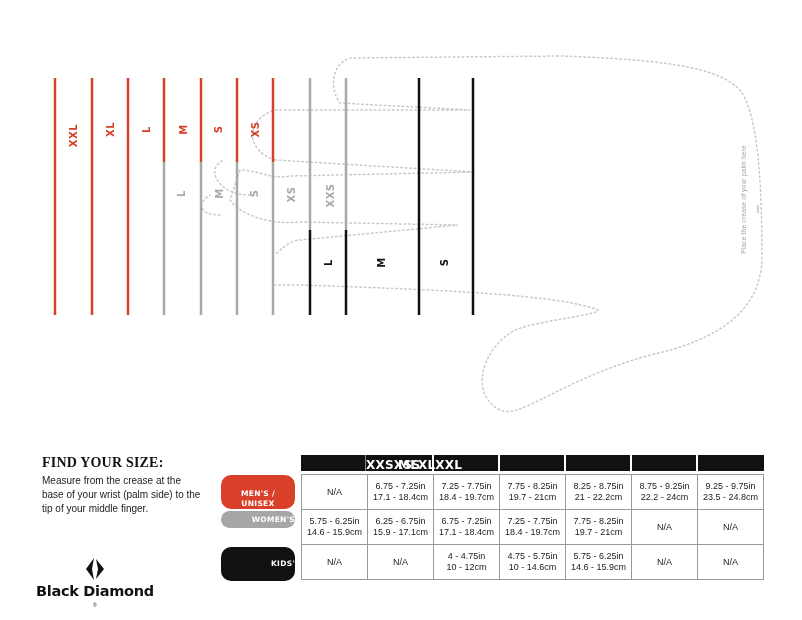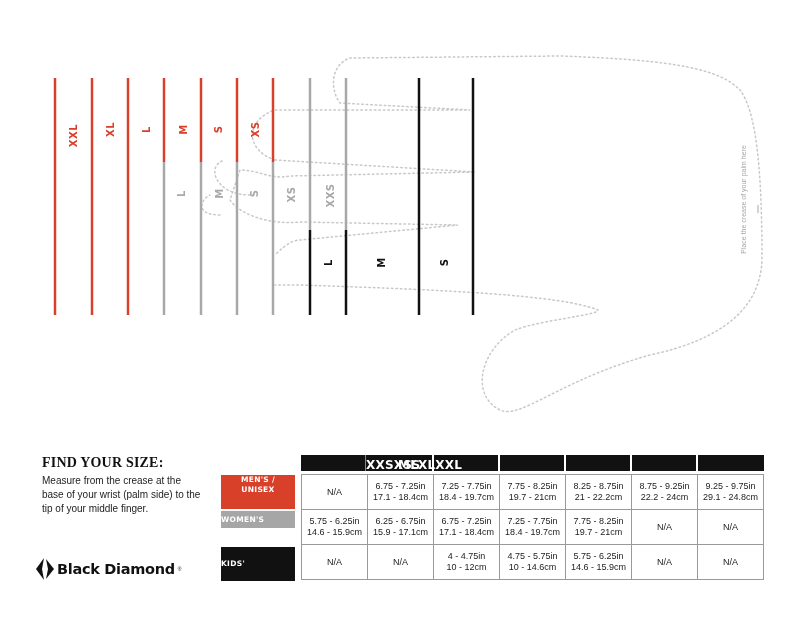--- a/index.html
+++ b/index.html
@@ -6,24 +6,24 @@
     body { width:802px; height:620px; position:relative; overflow:hidden; font-family:"Liberation Sans", sans-serif; }
     .stage { position:absolute; left:0; top:0; width:802px; height:430px; }
     .stage svg { position:absolute; left:0; top:0; }
     .vlabel { position:absolute; font-family:"DejaVu Sans", sans-serif; font-weight:900; font-size:10px; transform:rotate(-90deg); transform-origin:center center; white-space:nowrap; letter-spacing:0.5px; }
     .vlabel.red { color:#d9402a; }
     .vlabel.gray { color:#a8a8a8; }
     .vlabel.black { color:#111; }
     .palm-note { position:absolute; left:683px; top:196px; width:120px; text-align:center; font-size:7px; color:#a5a5a5; transform:rotate(-90deg); transform-origin:center center; white-space:nowrap; }
     .find-title { position:absolute; left:42px; top:455px; font-family:Liberation Serif, serif; font-weight:900; font-size:14px; color:#111; letter-spacing:0.2px; }
     .find-desc { position:absolute; left:42px; top:474px; width:160px; font-size:10px; line-height:14px; color:#222; }
-    .logo { position:absolute; left:36px; top:558px; display:flex; align-items:center; gap:3px; }
+    .logo { position:absolute; left:36px; top:558px; display:flex; align-items:center; gap:3px;flex-direction:column; }
     .logo-text { font-family:"DejaVu Sans", sans-serif; font-weight:bold; font-size:14.5px; color:#111; letter-spacing:-0.3px; }
     .logo-reg { font-size:5px; vertical-align:top; color:#111; }
-    .rowlabel { position:absolute; left:221px; width:74px; display:flex; align-items:center; justify-content:flex-start; text-align:center; font-family:"DejaVu Sans", sans-serif; font-weight:900; font-size:7.5px; color:#fff; line-height:10px; letter-spacing:0.3px; }
+    .rowlabel { position:absolute; left:221px; width:74px; display:flex; align-items:center; justify-content:flex-end; text-align:center; font-family:"DejaVu Sans", sans-serif; font-weight:900; font-size:7.5px; color:#fff; line-height:10px; letter-spacing:0.3px;border-radius:10px; }
     .hdr { position:absolute; top:455px; height:16px; background:#111; }
     .hdr-text { position:absolute; top:458px; font-family:"DejaVu Sans", sans-serif; font-weight:900; font-size:12px; color:#fff; letter-spacing:0.2px;margin-left:42px; }
     table.grid { position:absolute; left:301px; top:474px; border-collapse:collapse; }
     table.grid td { border:1px solid #999; width:65px; height:34px; padding:0; text-align:center; vertical-align:middle; font-size:9px; line-height:11px; color:#222; }
   </style>
 </head>
 <body>
 
 <div class="stage">
   <svg width="802" height="430">
@@ -135,21 +135,21 @@
     <td>
           <div>8.25 - 8.75in</div>
           <div>21 - 22.2cm</div>
         </td>
     <td>
           <div>8.75 - 9.25in</div>
           <div>22.2 - 24cm</div>
         </td>
     <td>
           <div>9.25 - 9.75in</div>
-          <div>29.1 - 24.8cm</div>
+          <div>23.5 - 24.8cm</div>
         </td>
   </tr>
   <tr>
     <td>
           <div>5.75 - 6.25in</div>
           <div>14.6 - 15.9cm</div>
         </td>
     <td>
           <div>6.25 - 6.75in</div>
           <div>15.9 - 17.1cm</div>

